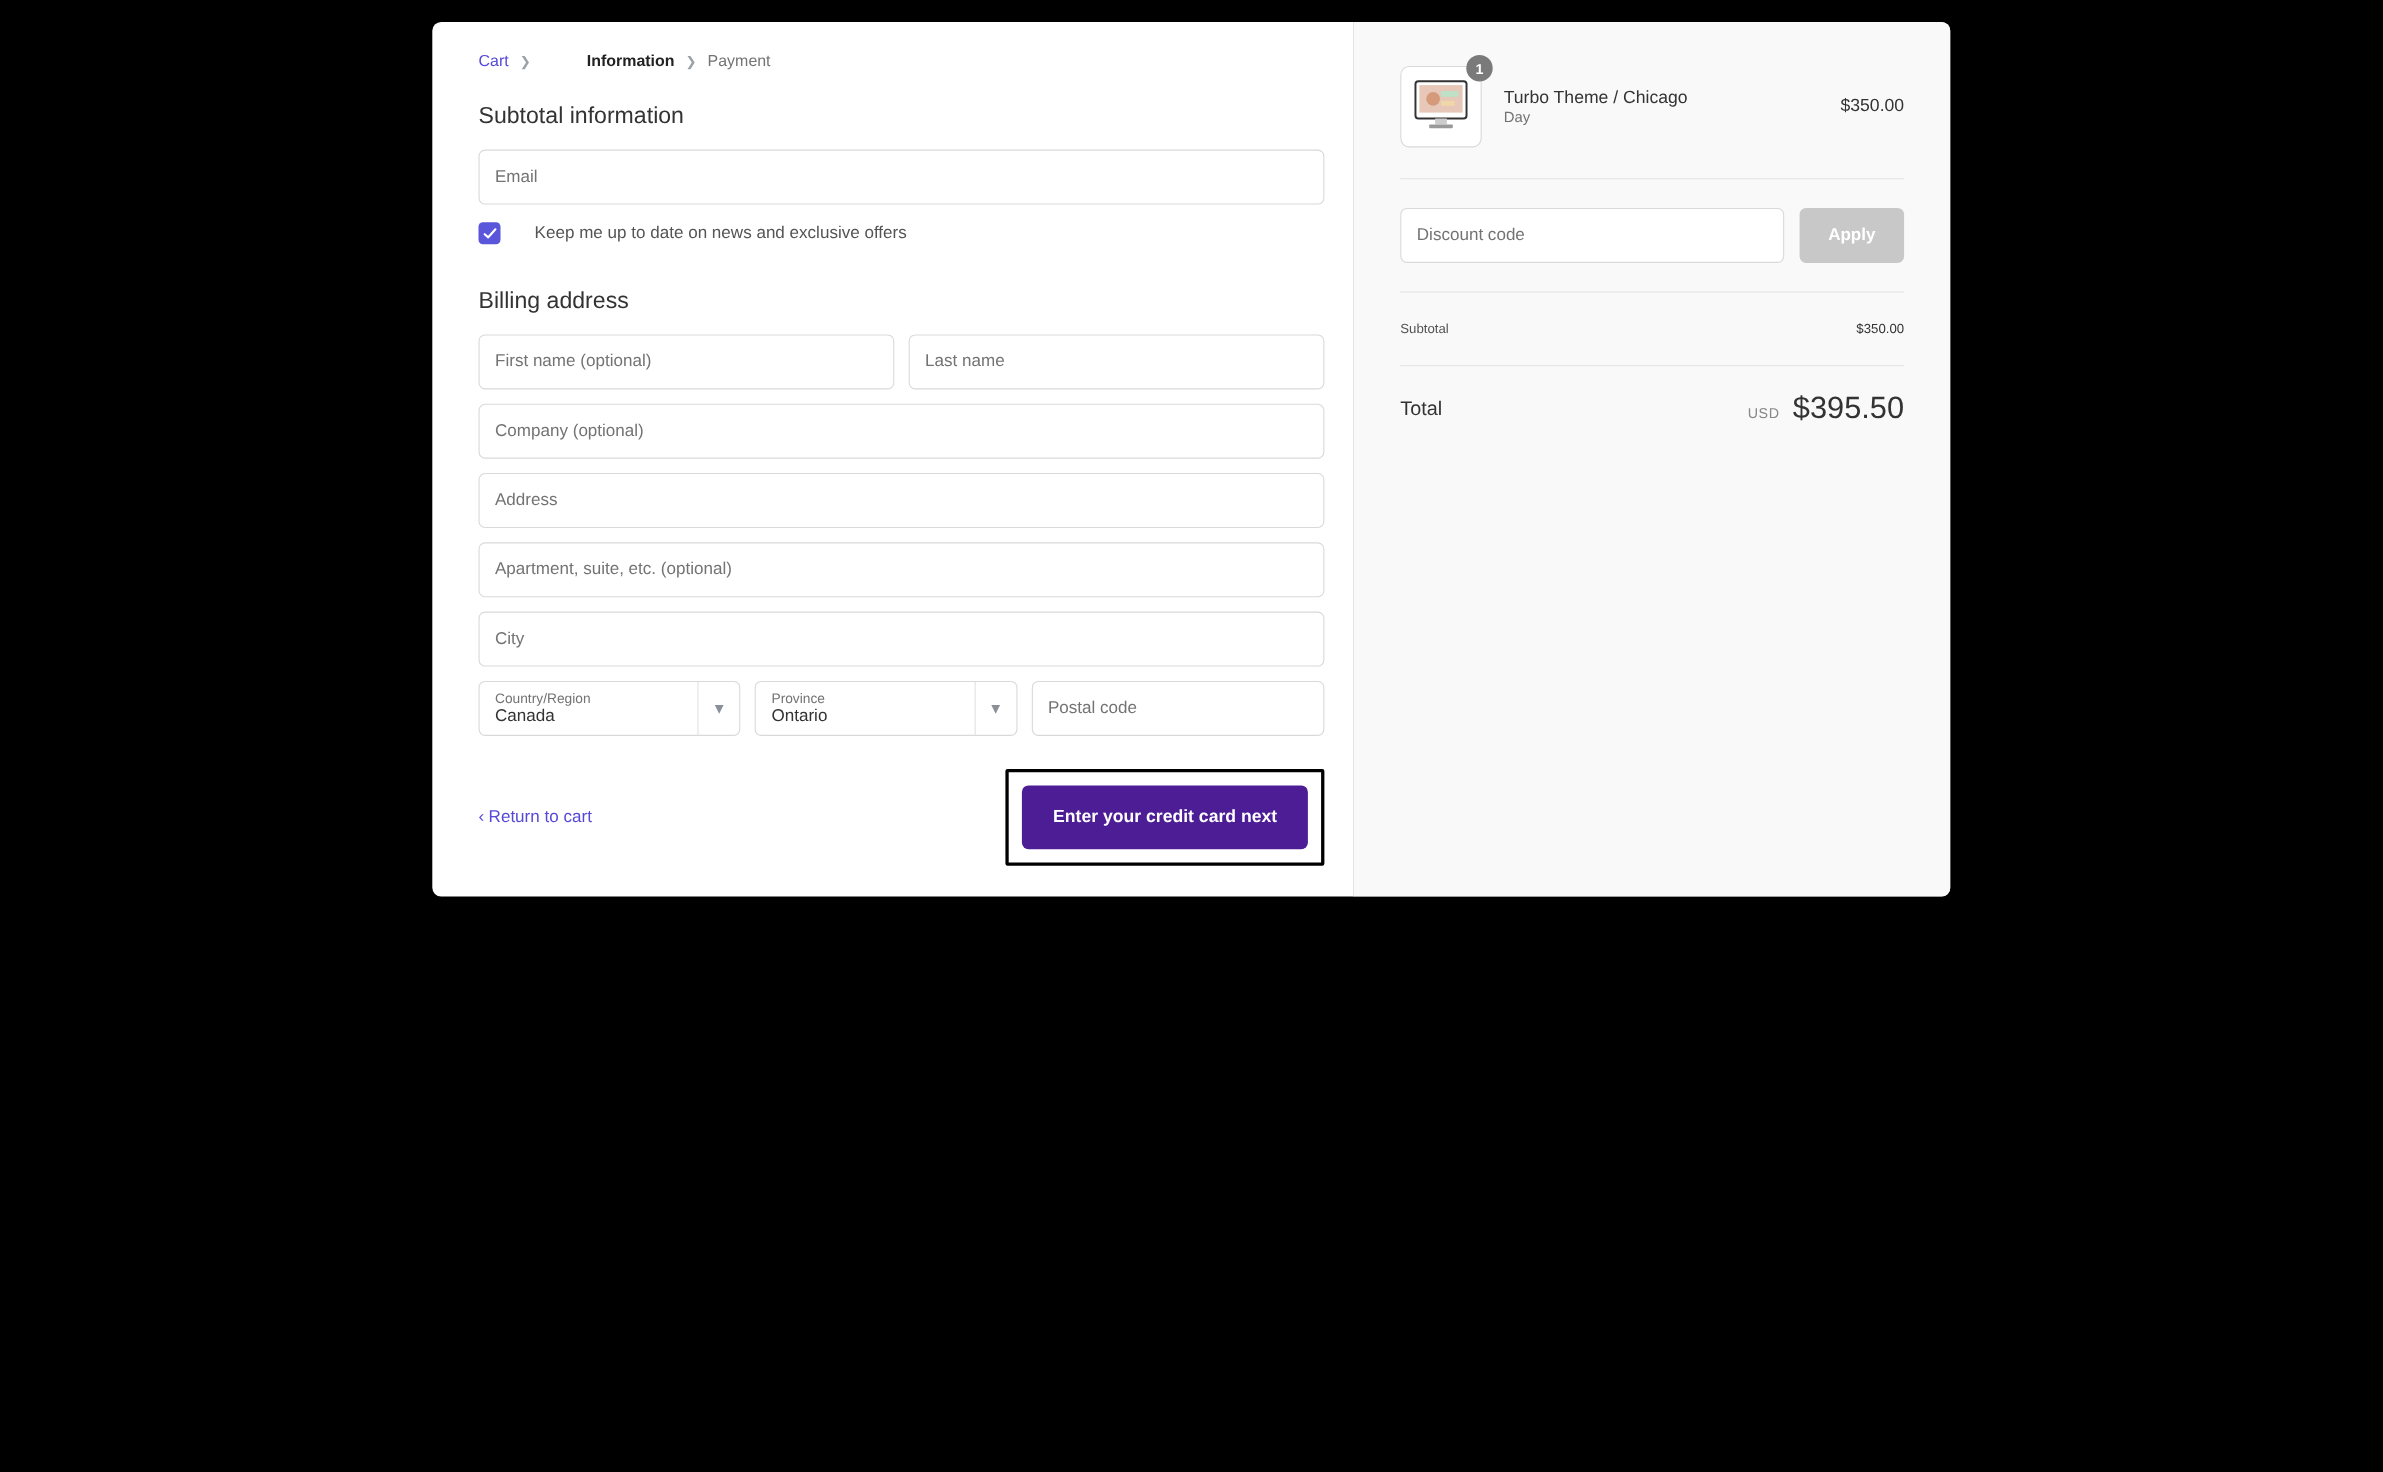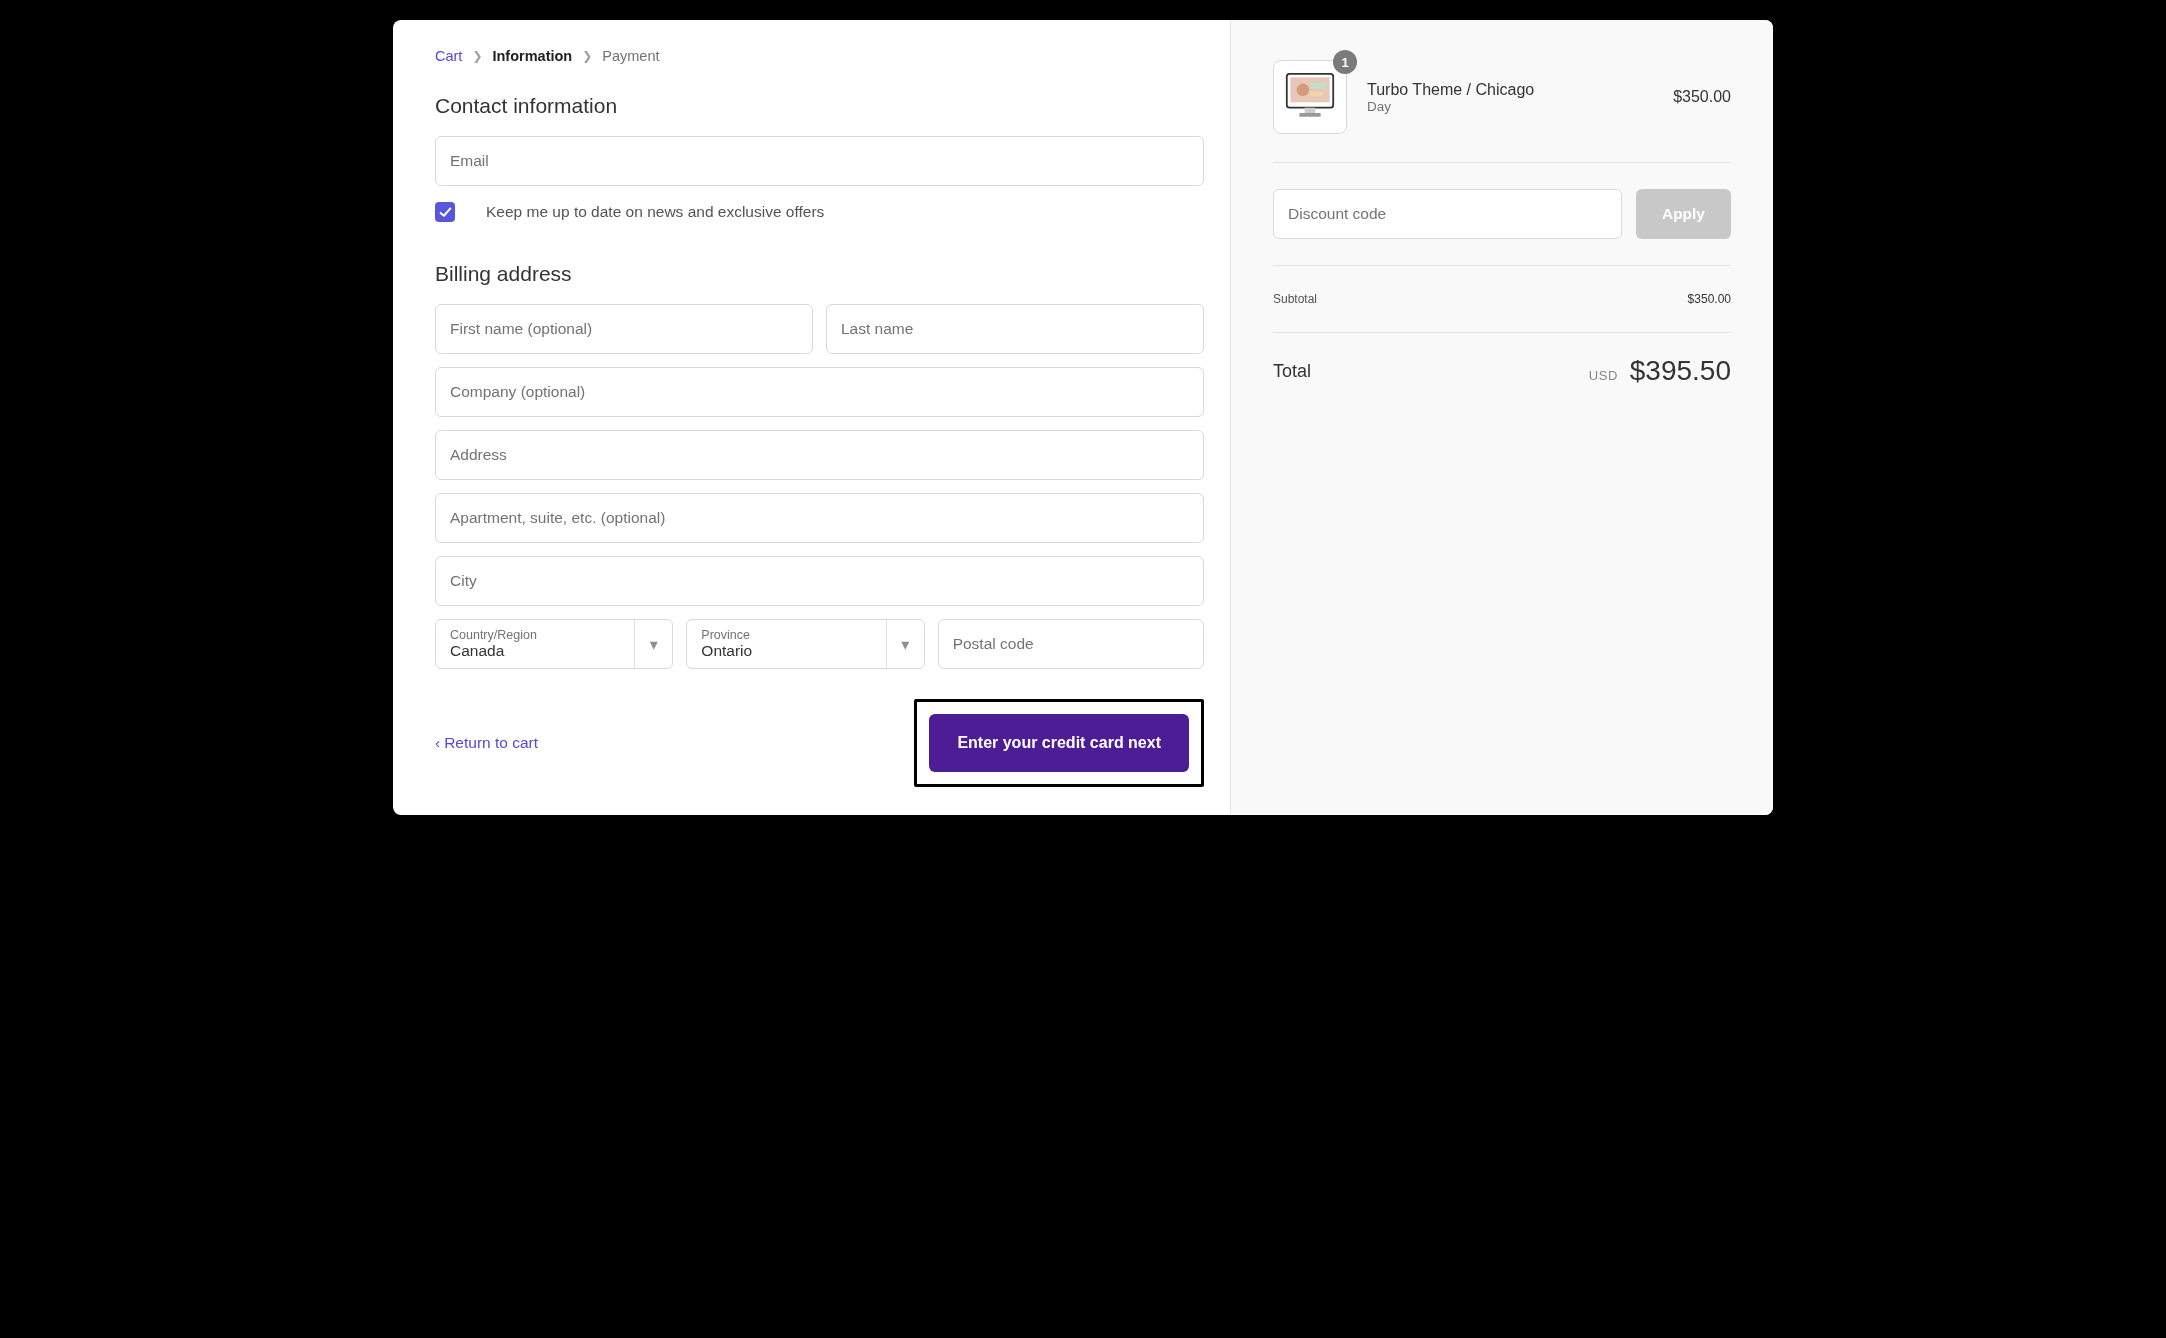--- a/index.html
+++ b/index.html
@@ -32,21 +32,21 @@
   
   .breadcrumbs {
     display: flex;
     align-items: center;
     gap: 10px;
     font-size: 14.5px;
     color: #737373;
     margin-bottom: 30px;
   }
   .breadcrumbs a { color: #5548d9; text-decoration: none; }
-  .breadcrumbs .current { color: #222; font-weight: 600; }
+  .breadcrumbs .current { color: #222; font-weight: 600; margin-left: 41px; }
   .breadcrumbs .chev { color: #9aa0a6; font-size: 12px; }
 
   h2.section-title {
     font-size: 21px;
     font-weight: 500;
     color: #333;
     margin-bottom: 18px;
   }
 
   .field {
@@ -226,21 +226,21 @@
   <div class="main">
 
     <nav class="breadcrumbs">
       <a href="#">Cart</a>
       <span class="chev">❯</span>
       <span class="current">Information</span>
       <span class="chev">❯</span>
       <span>Payment</span>
     </nav>
 
-    <h2 class="section-title">Contact information</h2>
+    <h2 class="section-title">Subtotal information</h2>
     <input class="field" placeholder="Email" style="">
     <div class="checkbox-row">
       <div class="checkbox">
         <svg viewBox="0 0 16 16">
             <path d="M2 8.5 L6 12 L14 3" stroke="#fff" stroke-width="2.4" fill="none" stroke-linecap="round" stroke-linejoin="round"></path>
           </svg>
       </div>
       <span class="checkbox-label">Keep me up to date on news and exclusive offers</span>
     </div>
 

